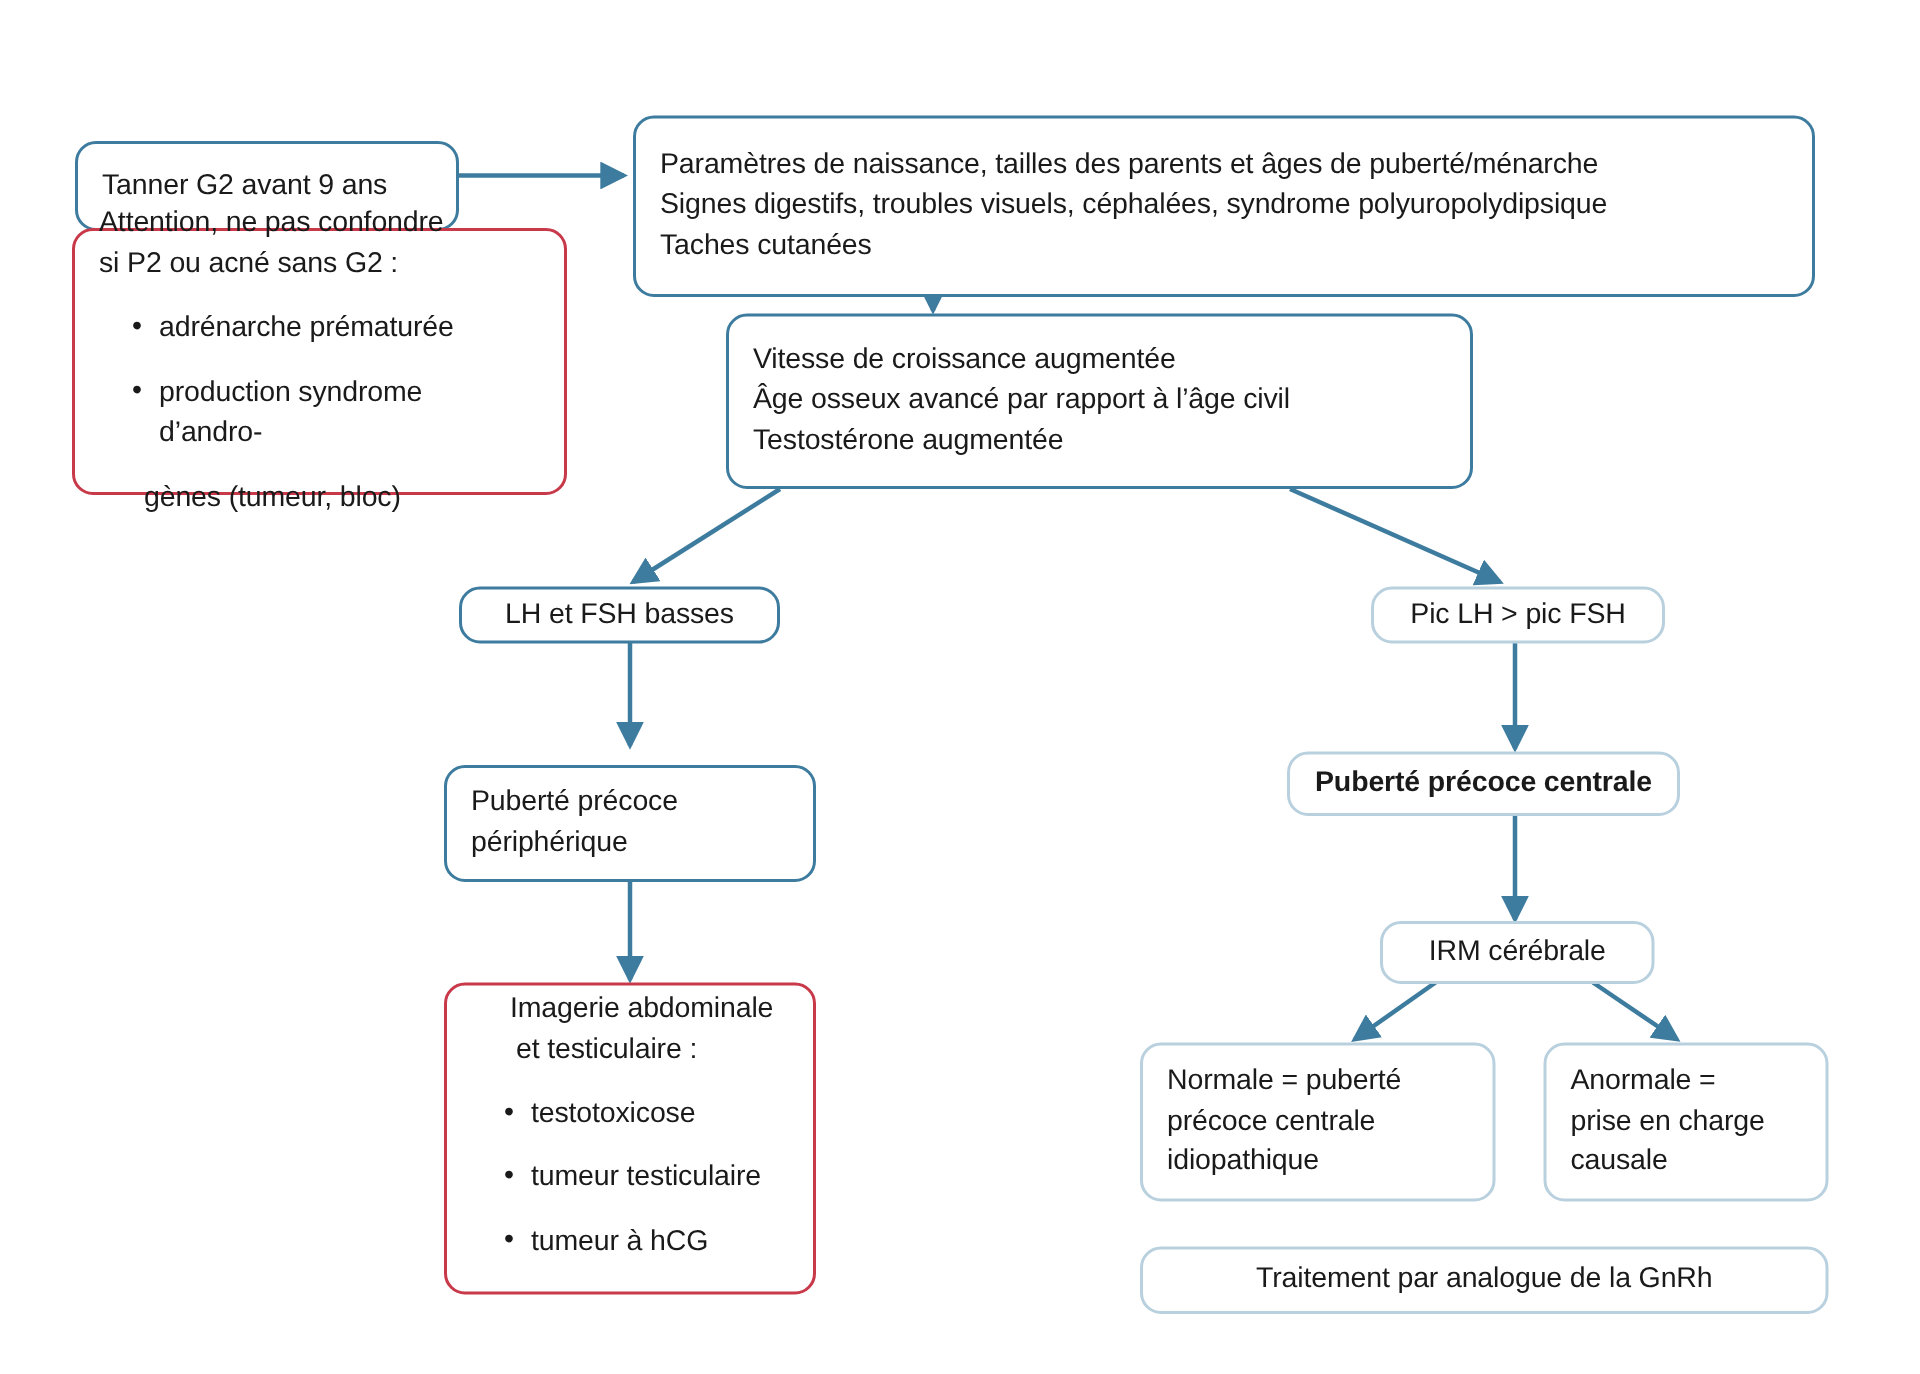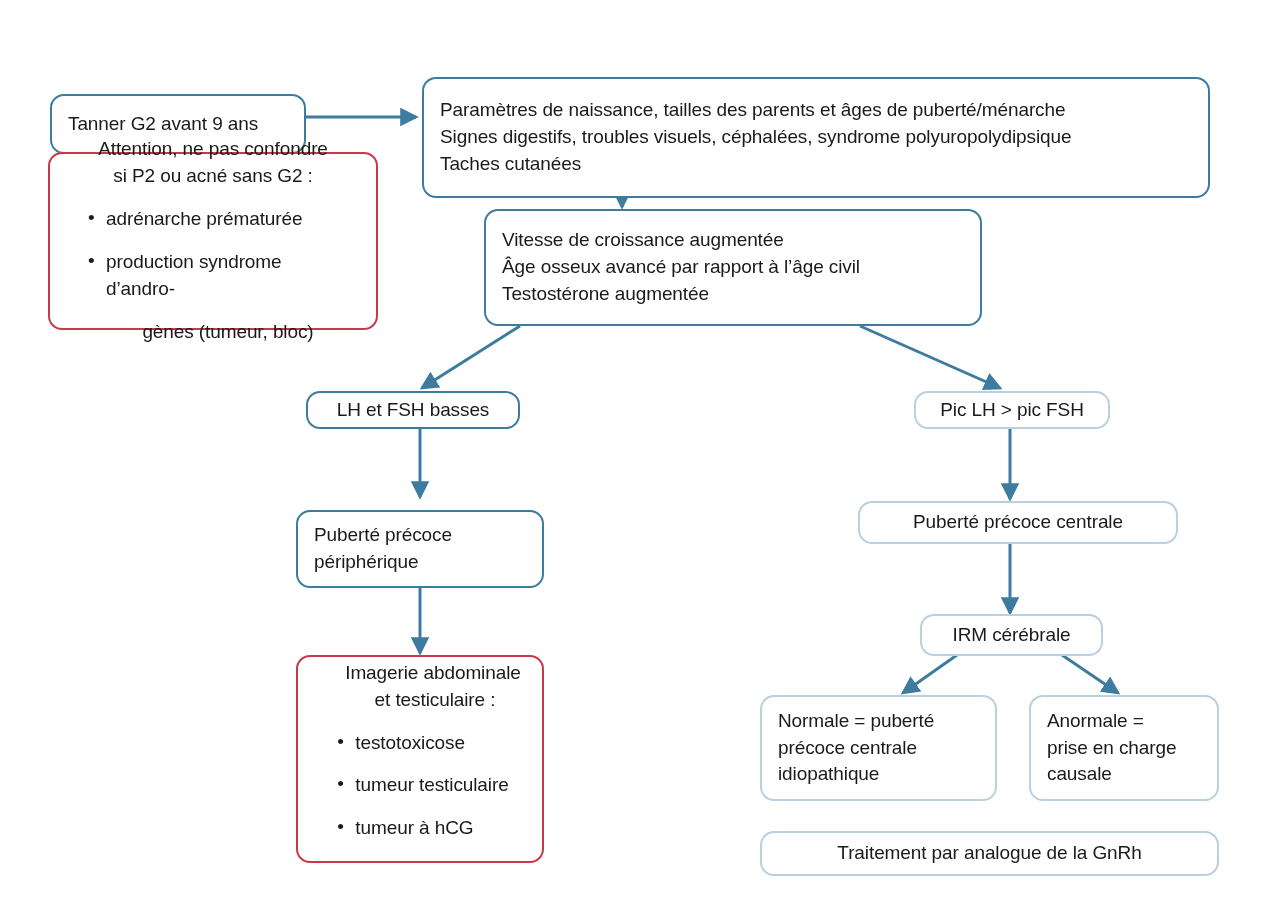--- a/index.html
+++ b/index.html
@@ -36,21 +36,21 @@
     display: flex;
     flex-direction: column;
     justify-content: center;
     font-size: 19px;
     line-height: 1.42;
     letter-spacing: -0.1px;
     padding: 28px 16px;
   }
   .node.dark   { border: 2.2px solid #3d7c9e; }
   .node.light  { border: 2.2px solid #b9d0de; }
-  .node.red    { border: 2.6px solid #c8394a; align-items: center; }
+  .node.red    { border: 2.6px solid #c8394a; }
   .node.center { align-items: center; justify-content: center; text-align: left; padding: 10px 18px; }
   .line { white-space: nowrap; }
   ul.blist {
     list-style: none;
     margin: 0;
     padding: 0;
   }
   ul.blist > li {
     position: relative;
     padding-left: 24px;
@@ -135,21 +135,21 @@
 
   <div class="node light center" style="left:914px; top:391px; width:196px; height:38px;">
     <div class="line">Pic LH &gt; pic FSH</div>
   </div>
 
   <div class="node dark" style="left:296px; top:499px; width:248px; height:78px; padding:10px 16px;margin-top:11px;">
     <div class="line">Puberté précoce</div>
     <div class="line">périphérique</div>
   </div>
 
-  <div class="node light center" style="left:858px; top:501px; width:320px; height:43px;">
+  <div class="node light center" style="left:858px; top:501px; width:262px; height:43px;font-weight:bold;">
     <div class="line">Puberté précoce centrale</div>
   </div>
 
   <div class="node red" style="left:296px; top:655px; width:248px; height:208px; padding:18px 16px;">
     <div class="line indent1">Imagerie abdominale</div>
     <div class="line sub">et testiculaire :</div>
     <ul class="blist">
       <li>
         <span>testotoxicose</span>
       </li>

